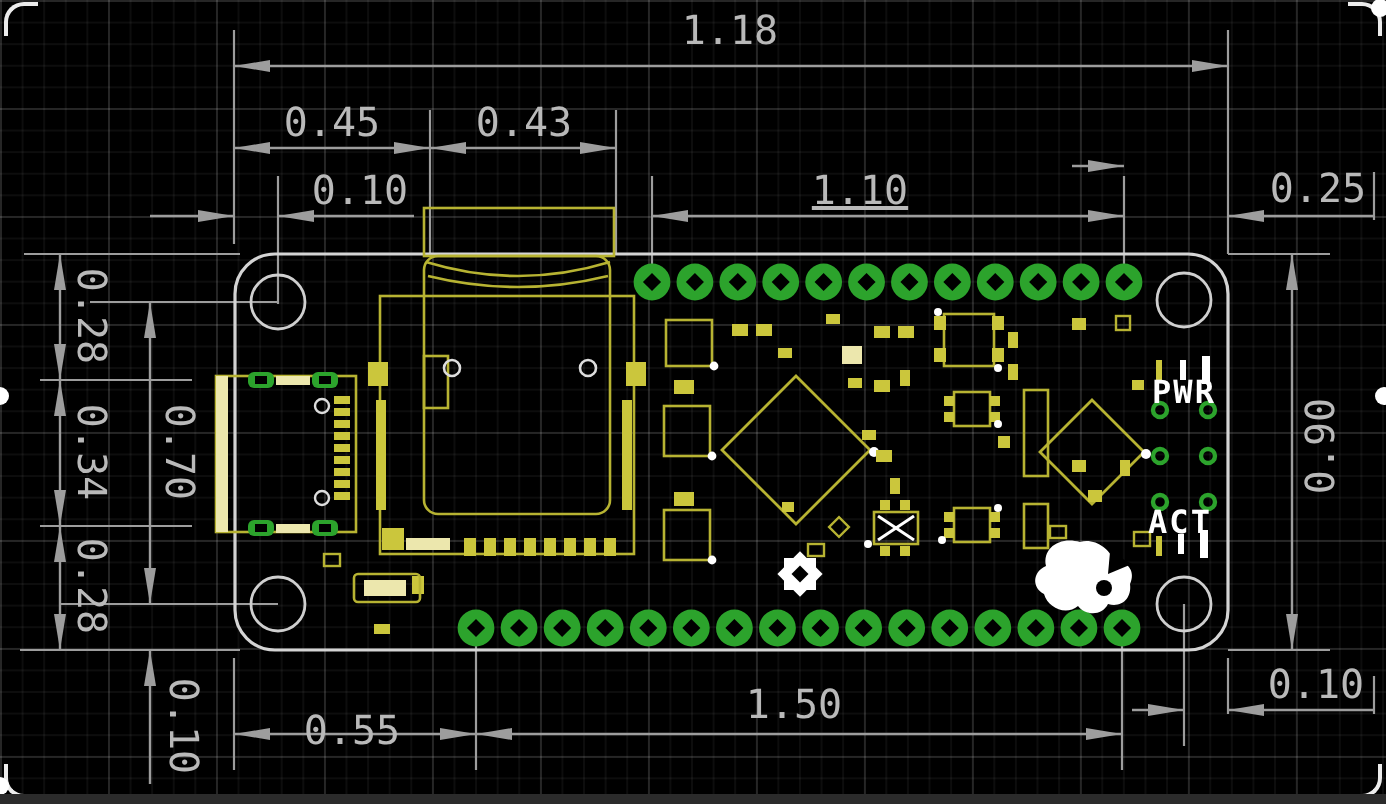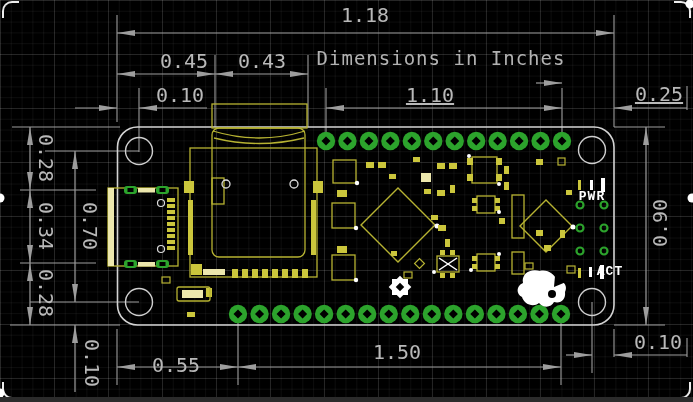--- a/index.html
+++ b/index.html
@@ -15,22 +15,22 @@
   }
   svg{position:absolute;left:0;top:0;}
   .dim{
     position:absolute;font-size:20px;color:#b9b9b9;white-space:nowrap;
     transform:translate(-50%,-50%);letter-spacing:0px;line-height:1;
   }
   .dim.v90{transform:translate(-50%,-50%) rotate(90deg);}
   .dim.v270{transform:translate(-50%,-50%) rotate(-90deg);}
   .note{position:absolute;font-size:19px;color:#b2b2b2;white-space:nowrap;
     transform:translate(-50%,-50%);letter-spacing:1px;}
-  .board-label{position:absolute;font-size:13px;font-weight:bold;color:#fff;
-    transform:translate(-50%,-50%);letter-spacing:1px;white-space:nowrap;font-family:Liberation Mono, monospace;}
+  .board-label{position:absolute;font-size:16px;font-weight:bold;color:#fff;
+    transform:translate(-50%,-50%);letter-spacing:1px;white-space:nowrap;}
   .corner{position:absolute;width:15px;height:15px;border:0 solid #ececec;}
   .corner.tl{left:2px;top:1px;border-top-width:2px;border-left-width:2px;border-top-left-radius:10px;}
   .corner.tr{right:2px;top:1px;border-top-width:2px;border-right-width:2px;border-top-right-radius:10px;}
   .corner.bl{left:2px;bottom:3px;border-bottom-width:2px;border-left-width:2px;border-bottom-left-radius:10px;}
   .corner.br{right:2px;bottom:3px;border-bottom-width:2px;border-right-width:2px;border-bottom-right-radius:10px;}
   .handle{position:absolute;width:9px;height:9px;background:#fff;border-radius:50%;
     transform:translate(-50%,-50%);}
   .bottom-strip{position:absolute;left:0;bottom:0;width:693px;height:5px;background:#2b2b2b;}
 </style>
 </head>
@@ -349,42 +349,41 @@
 
   <g>
     <path fill="#fff" d="M540,271 C530,268 521,274 523,283 C516,286 516,294 522,297
       C524,304 533,308 539,303 C543,308 551,308 554,302 C561,304 566,299 565,292
       C568,286 564,280 557,281 C555,274 547,269 540,271 Z"></path>
     <circle cx="552" cy="294" r="4" fill="#000"></circle>
     <path fill="#000" d="M555,276 L566,282 L554,287 Z"></path>
   </g>
 </svg>
 
-<span class="note" style="left:441px;top:58px;">Dimensions in Inches</span>
 
 <span class="dim" style="left:365px;top:15px;">1.18</span>
-<span class="dim" style="left:166px;top:61px;margin-left:18px;">0.45</span>
+<span class="dim" style="left:166px;top:61px;">0.45</span>
 <span class="dim" style="left:262px;top:61px;">0.43</span>
 <span class="dim" style="left:180px;top:95px;">0.10</span>
 <span class="dim" style="left:430px;top:95px;text-decoration:underline;">1.10</span>
-<span class="dim" style="left:659px;top:94px;text-decoration:underline;">0.25</span>
+<span class="dim" style="left:659px;top:94px;">0.25</span>
 
 <span class="dim v90" style="left:46px;top:158px;">0.28</span>
 <span class="dim v90" style="left:46px;top:226px;">0.34</span>
 <span class="dim v90" style="left:46px;top:293px;">0.28</span>
 <span class="dim v90" style="left:90px;top:226px;">0.70</span>
 <span class="dim v90" style="left:92px;top:363px;">0.10</span>
 <span class="dim v270" style="left:660px;top:223px;">0.90</span>
 
 <span class="dim" style="left:176px;top:353px;margin-top:12px;">0.55</span>
 <span class="dim" style="left:397px;top:352px;">1.50</span>
 <span class="dim" style="left:658px;top:342px;">0.10</span>
 
 <span class="board-label" style="left:592px;top:196px;">PWR</span>
-<span class="board-label" style="left:590px;top:271px;margin-left:20px;">ACT</span>
+<span class="board-label" style="left:590px;top:261px;">ACT</span>
 
 <div class="corner tl"></div>
 <div class="corner tr"></div>
 <div class="corner bl"></div>
 <div class="corner br"></div>
 <div class="handle" style="left:690px;top:4px;"></div>
 <div class="handle" style="left:0px;top:198px;"></div>
 <div class="handle" style="left:692px;top:198px;"></div>
 <div class="handle" style="left:0px;top:393px;"></div>
 <div class="bottom-strip"></div>

